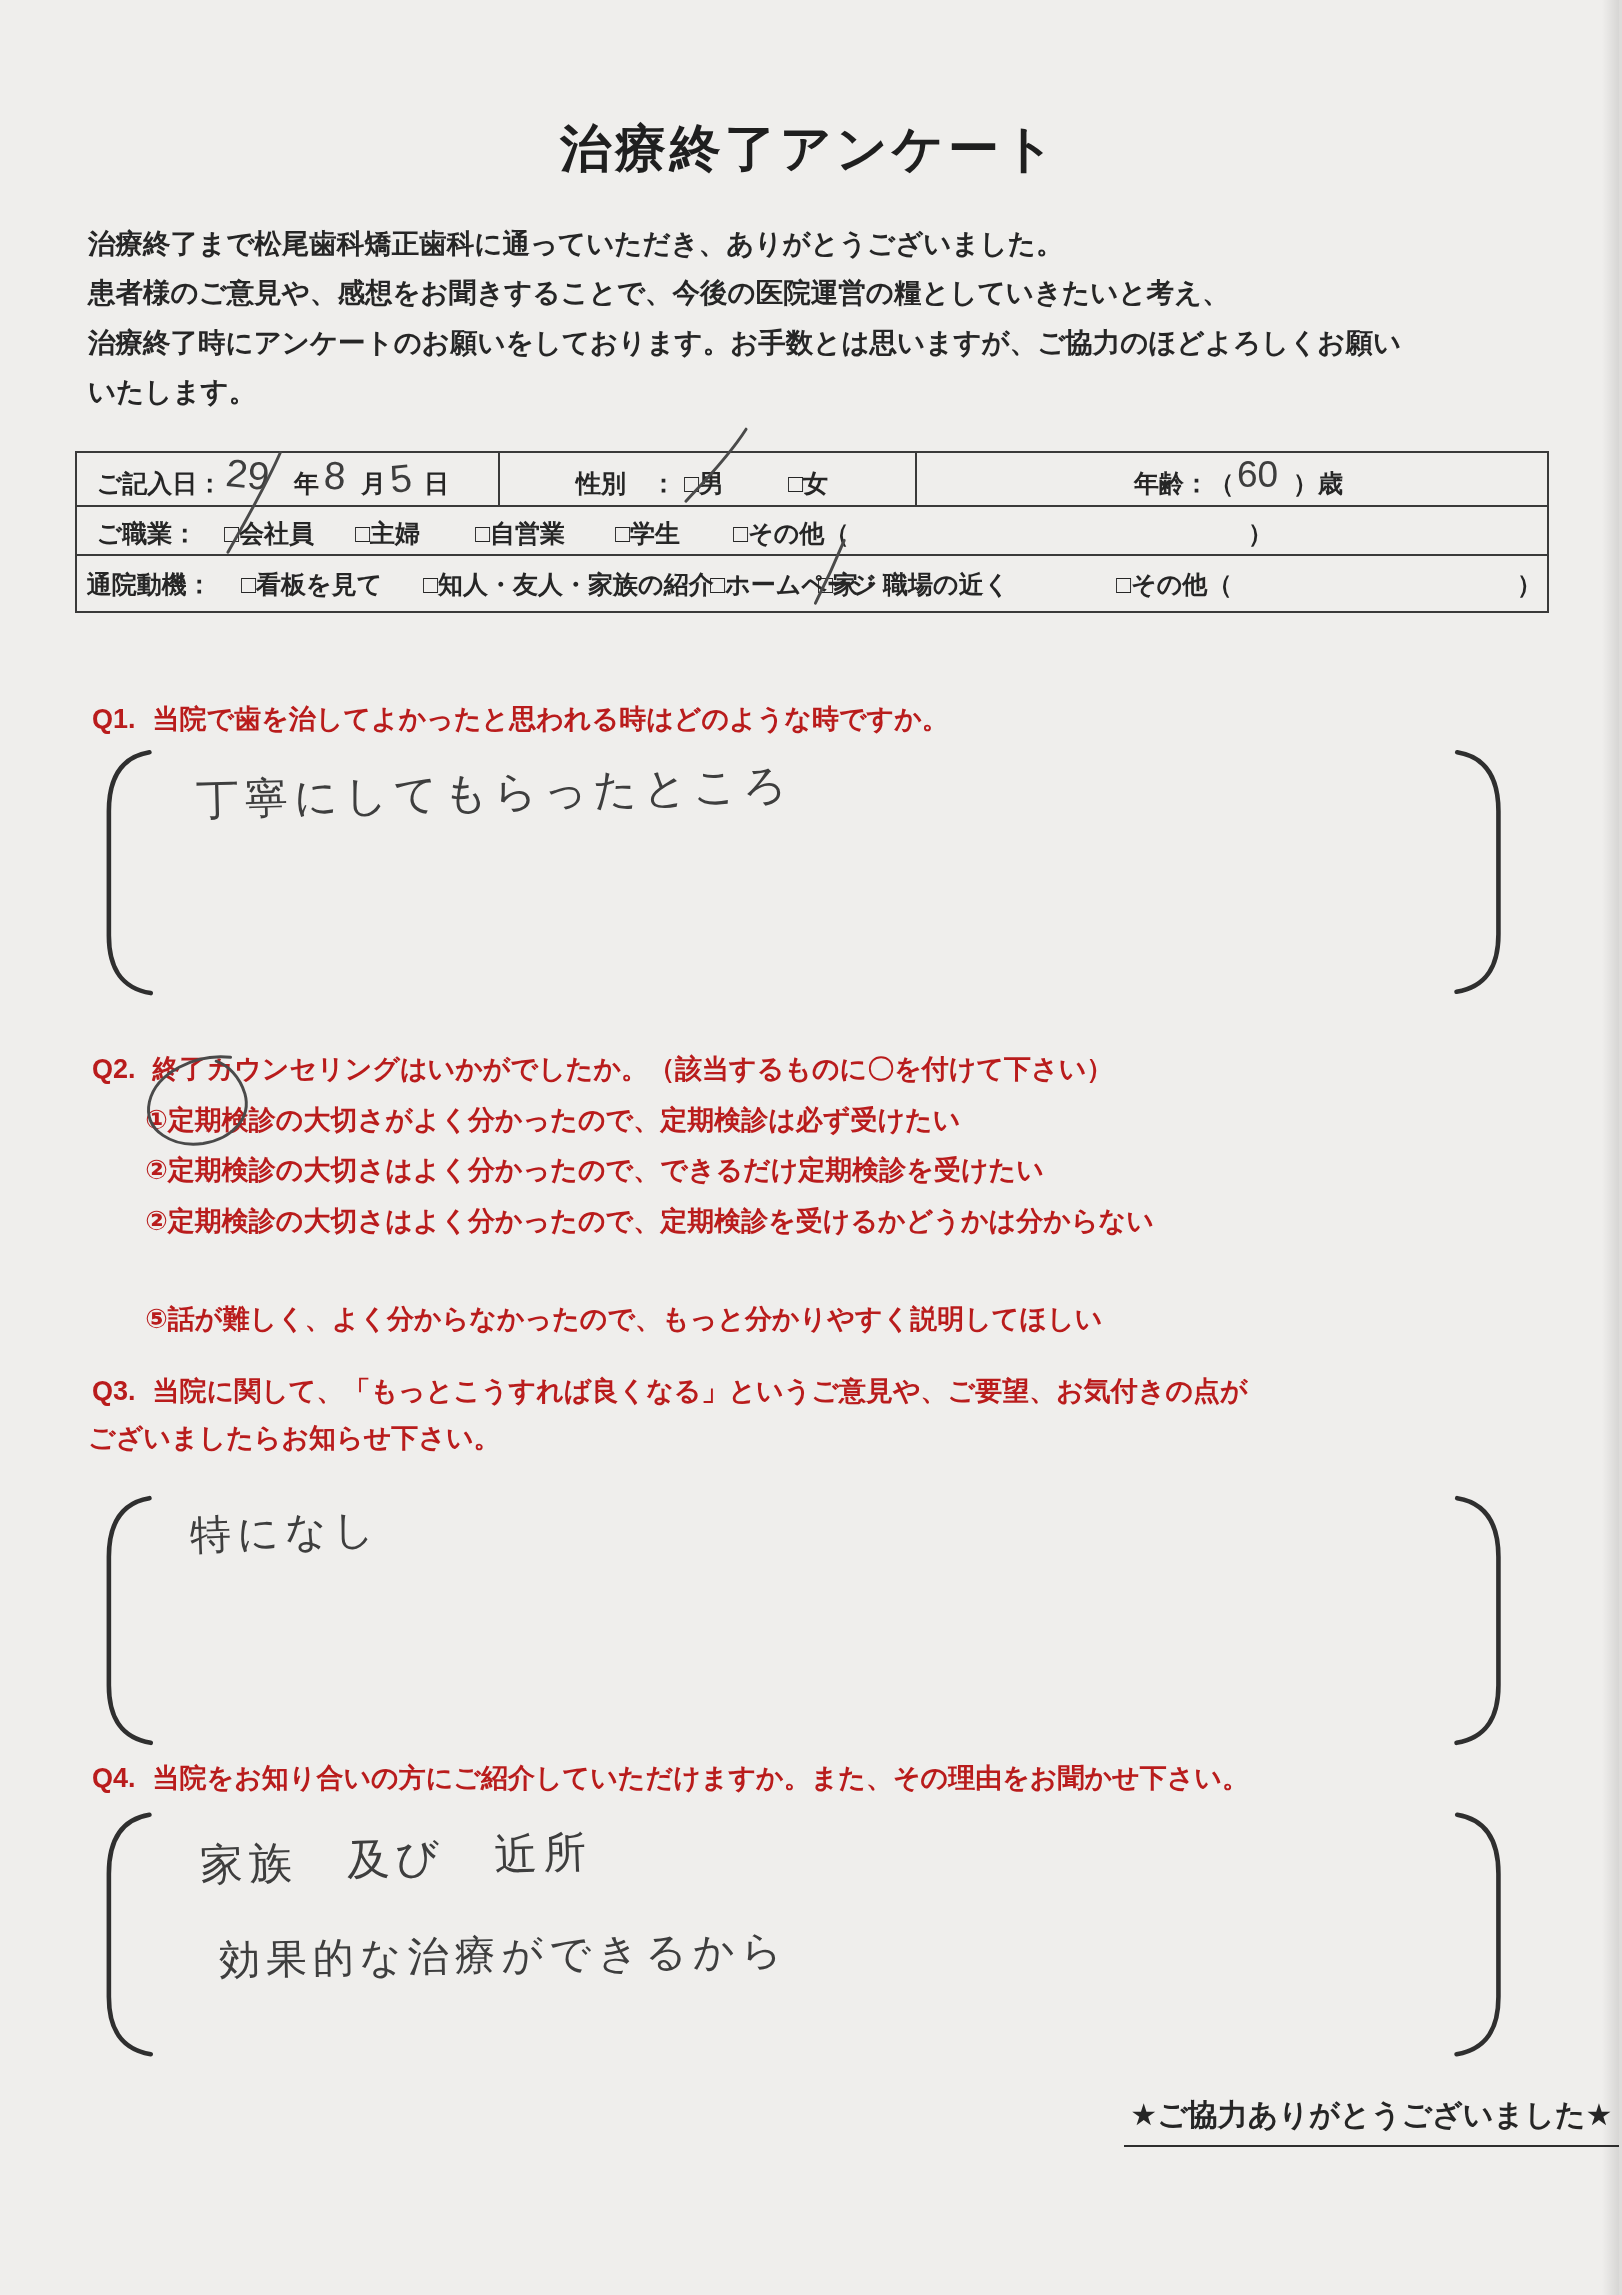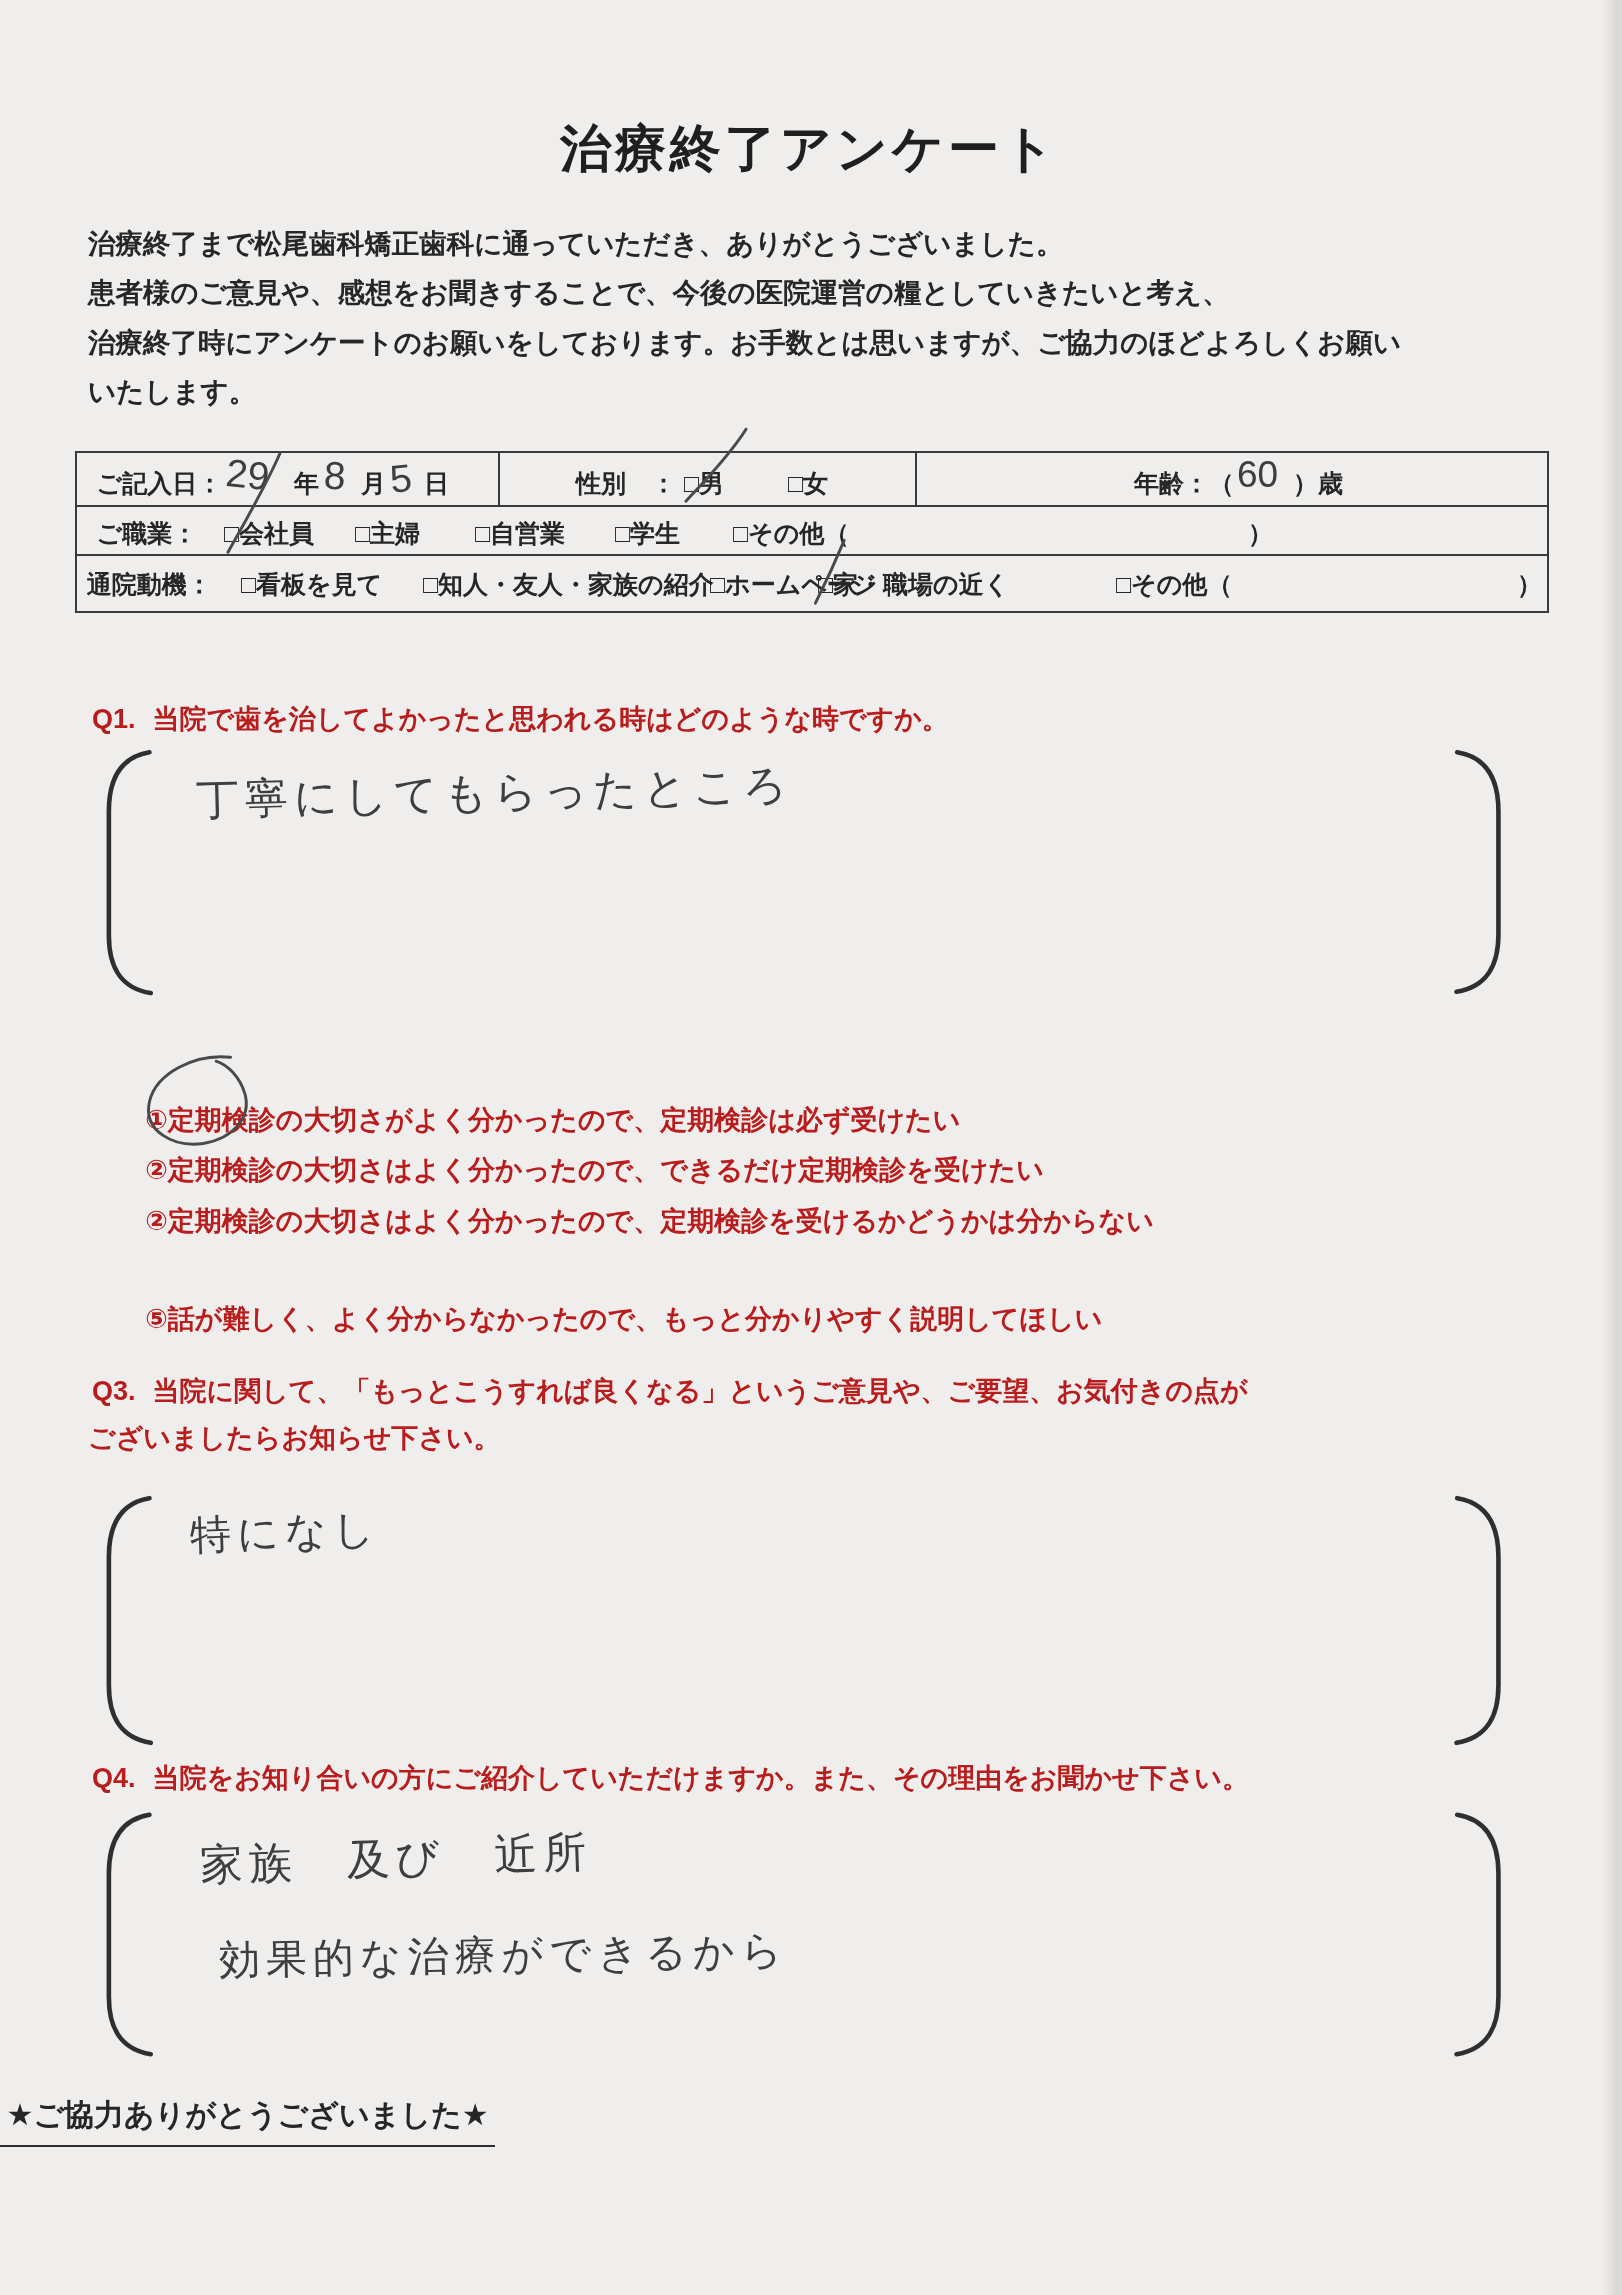--- a/index.html
+++ b/index.html
@@ -15,21 +15,21 @@
         border:2px solid #3a3a3a;}
   .hline{position:absolute;left:0;width:100%;height:0;border-top:2px solid #3a3a3a;}
   .vline{position:absolute;top:0;height:52px;width:0;border-left:2px solid #3a3a3a;}
   .pt{position:absolute;white-space:nowrap;font-weight:700;color:#262626;font-size:25px;}
   .hw{position:absolute;white-space:nowrap;font-weight:400;color:#3e3e3e;}
   .num{font-size:39px;}
   .qhead{position:absolute;font-size:27px;font-weight:700;color:#b91c1c;white-space:nowrap;}
   .qnum{margin-right:17px;}
   .qopt{position:absolute;left:145px;font-size:27px;font-weight:700;color:#b91c1c;white-space:nowrap;}
   .answer{letter-spacing:5.9px;}
-  .footer{position:absolute;left:0;right:0;top:2095px;text-align:left;}
+  .footer{position:absolute;left:0;right:0;top:2095px;text-align:right;}
   .footer-text{display:inline-block;font-size:30px;font-weight:700;color:#262626;
         border-bottom:2.6px solid #2e2e2e;padding:0 6.5px 9.2px;}
   .marks{position:absolute;left:0;top:0;width:1623px;height:2295px;pointer-events:none;}
 </style>
 </head>
 <body>
 
 <div class="page">
 
   <div class="title">治療終了アンケート</div>
@@ -76,20 +76,23 @@
     <span class="pt" style="left:741px;top:115px">□家・職場の近く</span>
     <span class="pt" style="left:1039px;top:115px">□その他（</span>
     <span class="pt" style="left:1440px;top:115px">）</span>
   </div>
 
   <div class="qhead" style="left:92px;top:701px">
     <span class="qnum">Q1.</span><span>当院で歯を治してよかったと思われる時はどのような時ですか。</span>
   </div>
   <div class="hw answer" style="left:196px;top:764px;font-size:43px;transform:rotate(-1.5deg)">丁寧にしてもらったところ</div>
 
+  <div class="qhead" style="left:92px;top:1051px">
+    <span class="qnum">Q2.</span><span>終了カウンセリングはいかがでしたか。（該当するものに〇を付けて下さい）</span>
+  </div>
   <div class="qopt" style="top:1102px">①定期検診の大切さがよく分かったので、定期検診は必ず受けたい</div>
   <div class="qopt" style="top:1152px">②定期検診の大切さはよく分かったので、できるだけ定期検診を受けたい</div>
   <div class="qopt" style="top:1203px">②定期検診の大切さはよく分かったので、定期検診を受けるかどうかは分からない</div>
   <div class="qopt" style="top:1301px">⑤話が難しく、よく分からなかったので、もっと分かりやすく説明してほしい</div>
 
   <div class="qhead" style="left:92px;top:1373px">
     <span class="qnum">Q3.</span><span>当院に関して、「もっとこうすれば良くなる」というご意見や、ご要望、お気付きの点が</span>
   </div>
   <div class="qhead" style="left:88px;top:1420px">
     <span>ございましたらお知らせ下さい。</span>

